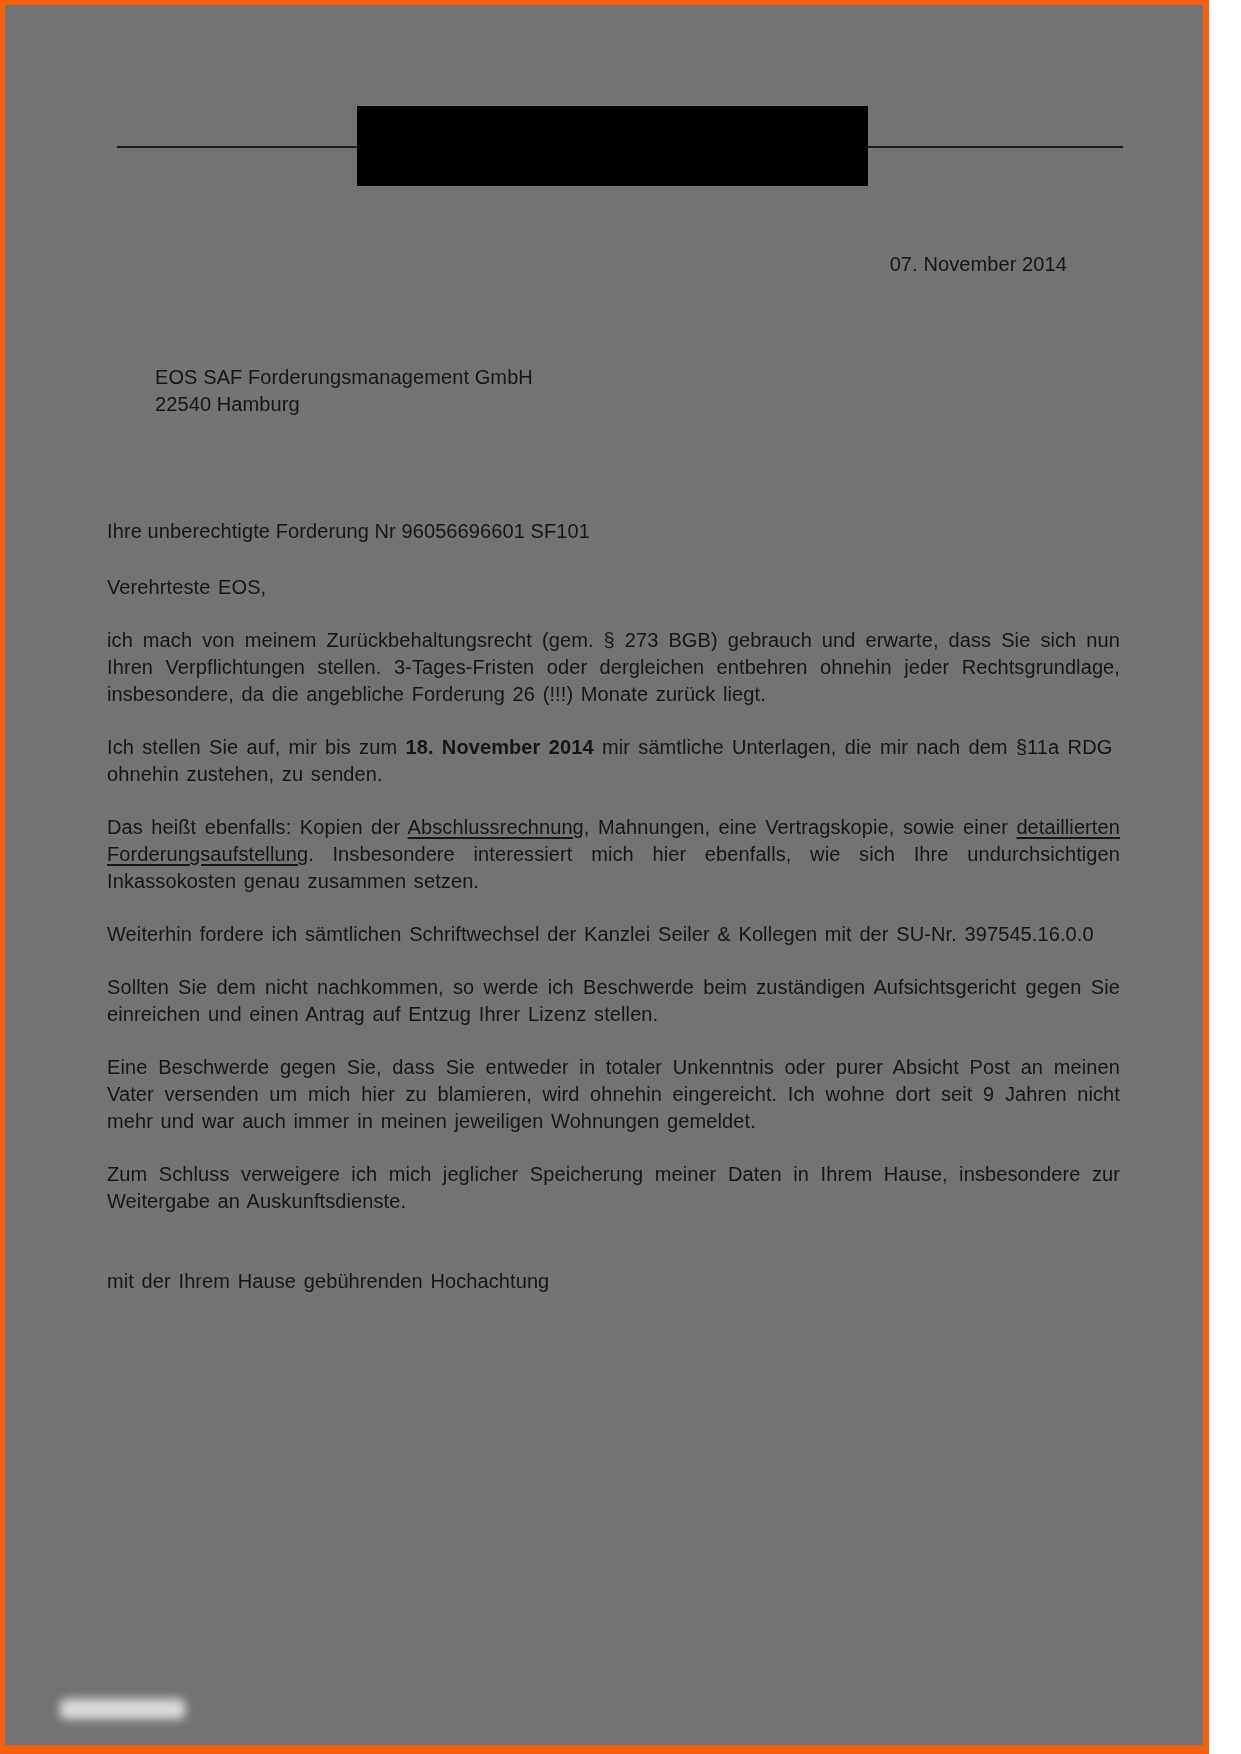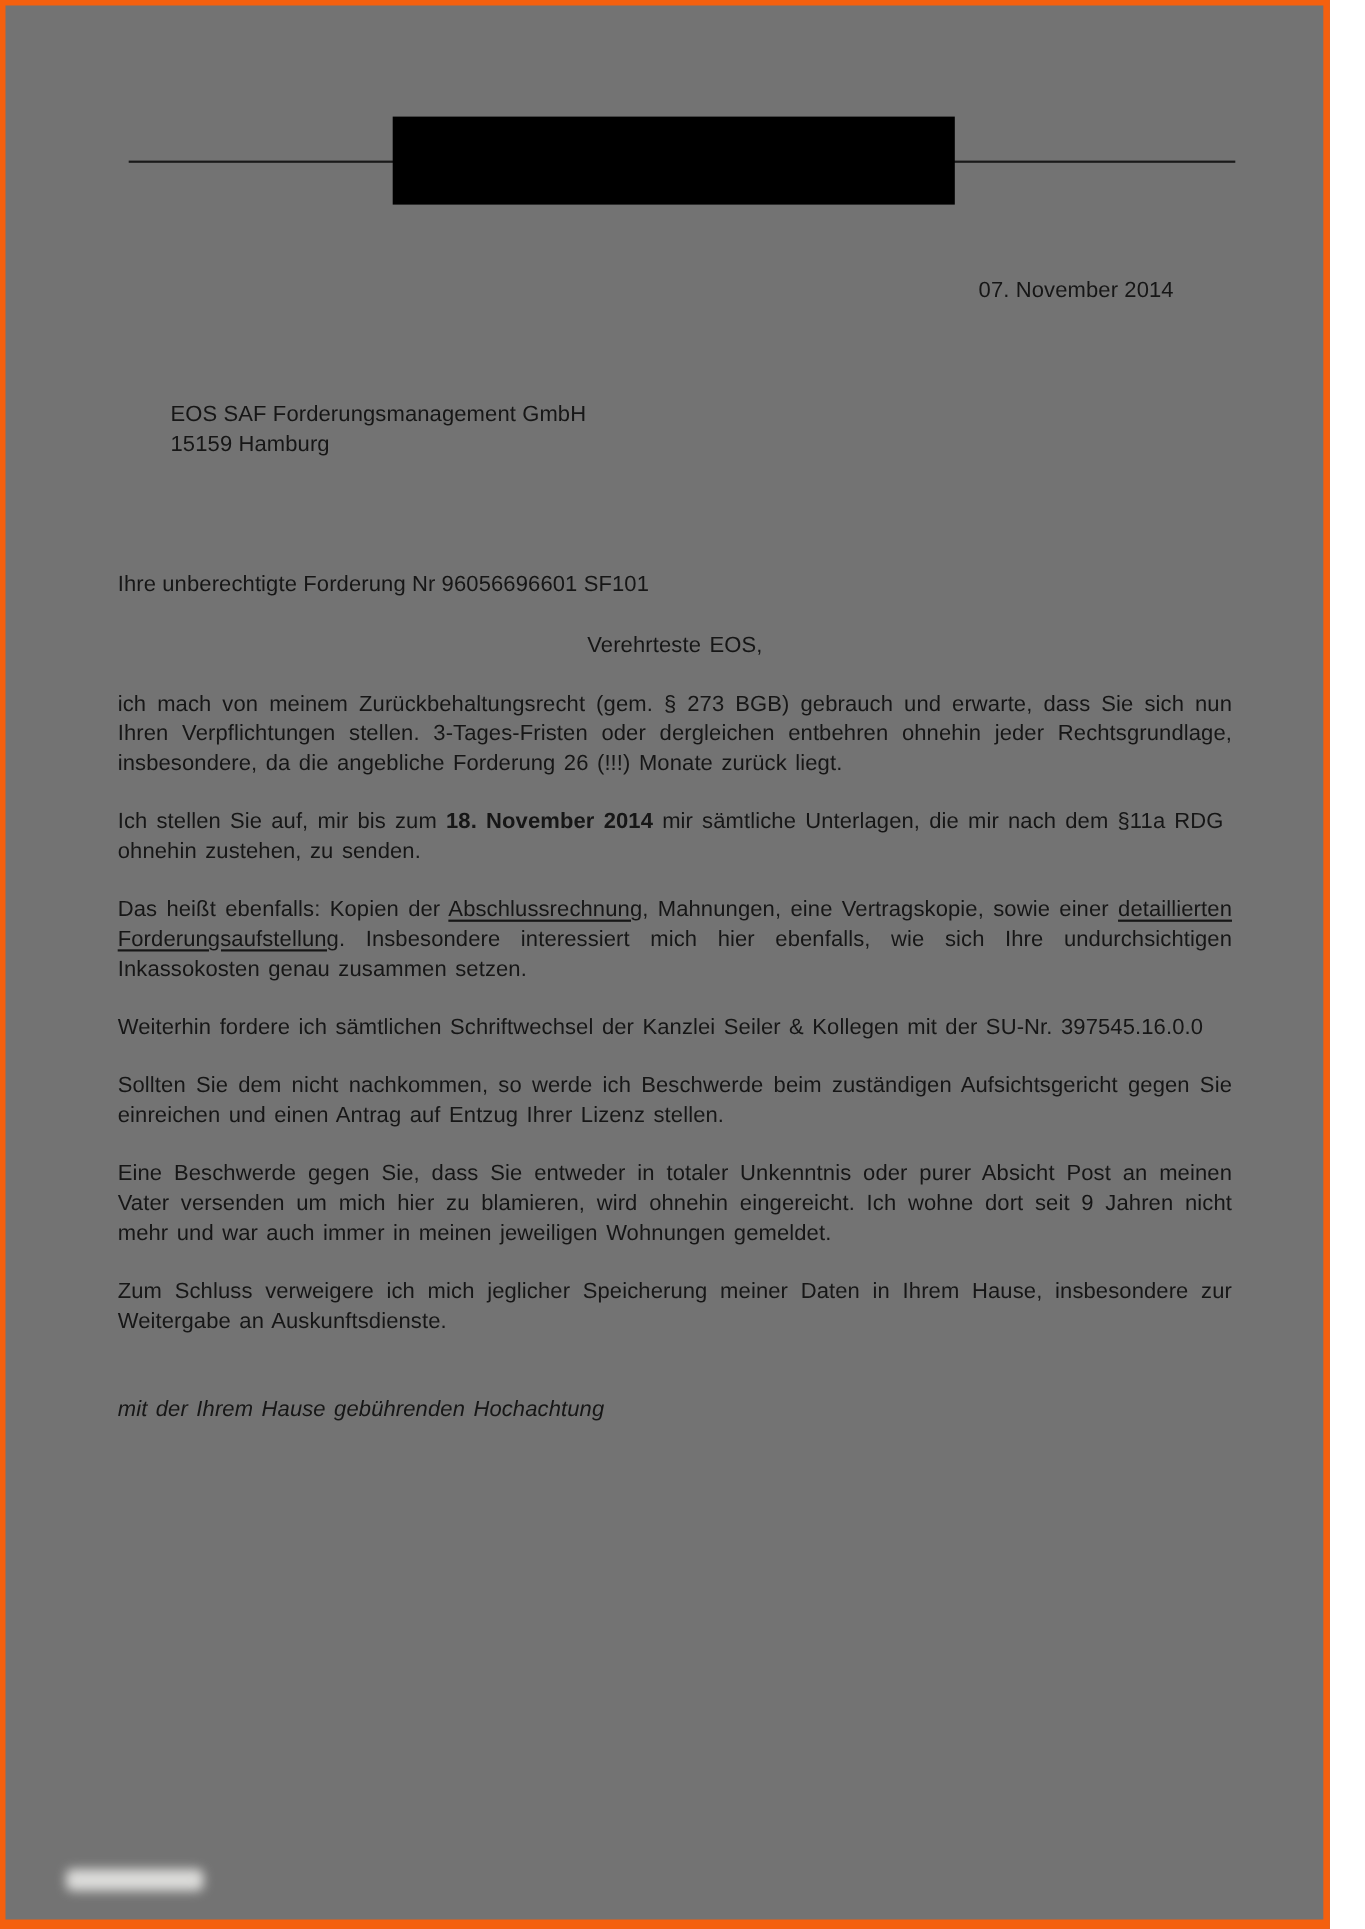--- a/index.html
+++ b/index.html
@@ -65,25 +65,24 @@
     width: 1013px;
     font-size: 20px;
     line-height: 27px;
     letter-spacing: 0.1px;
     word-spacing: 2px;
   }
   .letter-body p {
     margin: 0 0 26px 0;
     text-align: justify;
   }
-  .letter-body p.salutation { text-align: center; }
+  .letter-body p.salutation { text-align: left; }
   .letter-body p.closing {
     margin-top: 53px;
     text-align: left;
-    font-style: italic;
   }
   .deadline {
     font-weight: bold;
     text-decoration-thickness: 2px;
     text-underline-offset: 4px;
   }
   .udoc {
     text-decoration: underline;
     text-decoration-thickness: 1.5px;
     text-underline-offset: 3px;
@@ -104,21 +103,21 @@
 
 <div class="page">
 
   <div class="rule"></div>
   <div class="redacted-box"></div>
 
   <div class="date-line">07. November 2014</div>
 
   <div class="recipient">
     <div>EOS SAF Forderungsmanagement GmbH</div>
-    <div>15159 Hamburg</div>
+    <div>22540 Hamburg</div>
   </div>
 
   <div class="subject">Ihre unberechtigte Forderung Nr 96056696601 SF101</div>
 
   <div class="letter-body">
     <p class="salutation">Verehrteste EOS,</p>
 
     <p>ich mach von meinem Zurückbehaltungsrecht (gem. § 273 BGB) gebrauch und erwarte, dass Sie sich nun Ihren Verpflichtungen stellen. 3-Tages-Fristen oder dergleichen entbehren ohnehin jeder Rechtsgrundlage, insbesondere, da die angebliche Forderung 26 (!!!) Monate zurück liegt.</p>
 
     <p><span>Ich stellen Sie auf, mir bis zum </span><span class="deadline">18. November 2014</span><span> mir sämtliche Unterlagen, die mir nach dem §11a RDG&nbsp; ohnehin zustehen, zu senden.</span></p>

